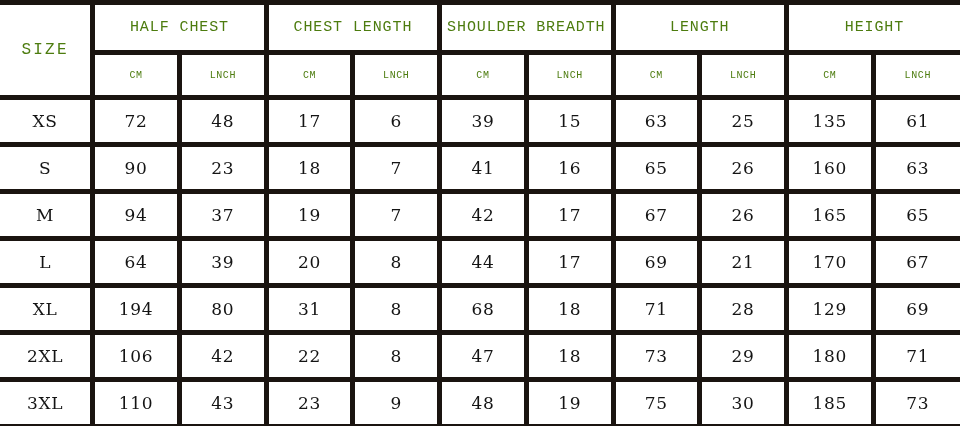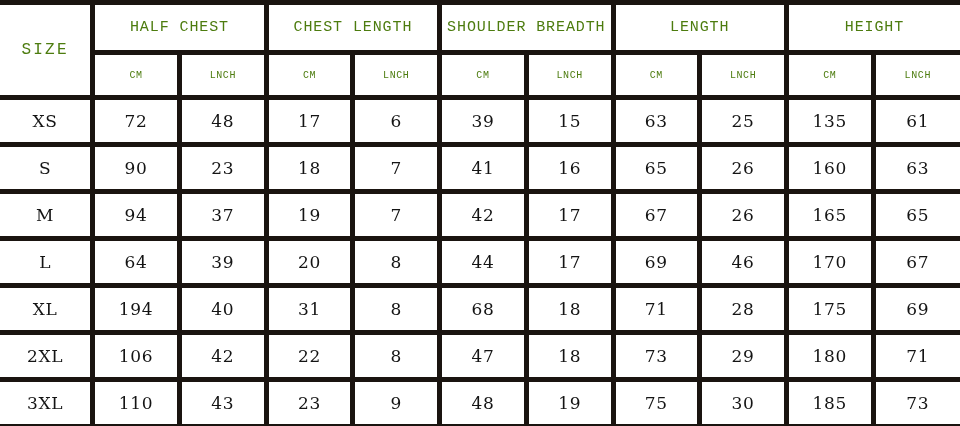--- a/index.html
+++ b/index.html
@@ -164,35 +164,35 @@
       </tr>
       <tr class="row-data">
         <td class="cell-size">L</td>
         <td class="cell-val">64</td>
         <td class="cell-val">39</td>
         <td class="cell-val">20</td>
         <td class="cell-val">8</td>
         <td class="cell-val">44</td>
         <td class="cell-val">17</td>
         <td class="cell-val">69</td>
-        <td class="cell-val">46</td>
+        <td class="cell-val">21</td>
         <td class="cell-val">170</td>
         <td class="cell-val">67</td>
       </tr>
       <tr class="row-data">
         <td class="cell-size">XL</td>
         <td class="cell-val">194</td>
-        <td class="cell-val">40</td>
+        <td class="cell-val">80</td>
         <td class="cell-val">31</td>
         <td class="cell-val">8</td>
         <td class="cell-val">68</td>
         <td class="cell-val">18</td>
         <td class="cell-val">71</td>
         <td class="cell-val">28</td>
-        <td class="cell-val">175</td>
+        <td class="cell-val">129</td>
         <td class="cell-val">69</td>
       </tr>
       <tr class="row-data">
         <td class="cell-size">2XL</td>
         <td class="cell-val">106</td>
         <td class="cell-val">42</td>
         <td class="cell-val">22</td>
         <td class="cell-val">8</td>
         <td class="cell-val">47</td>
         <td class="cell-val">18</td>

